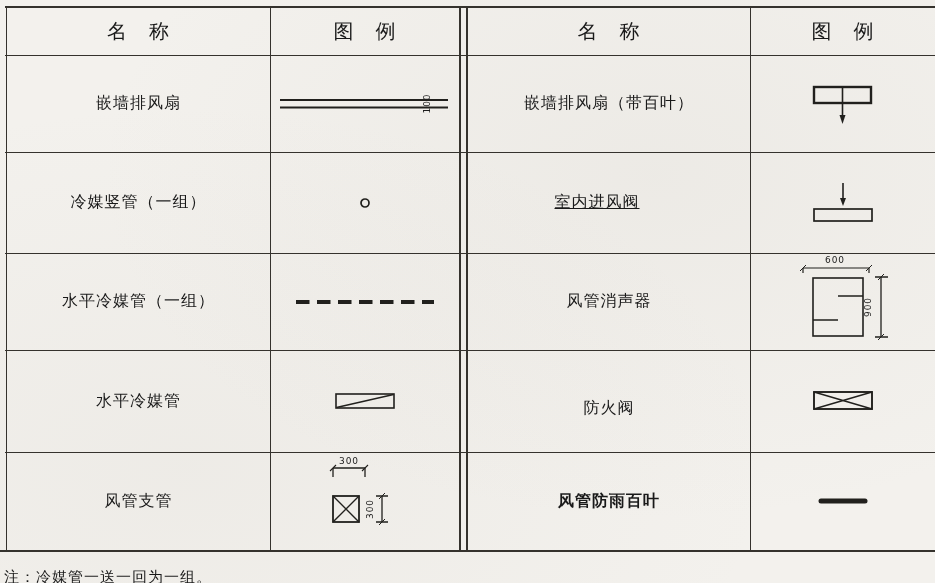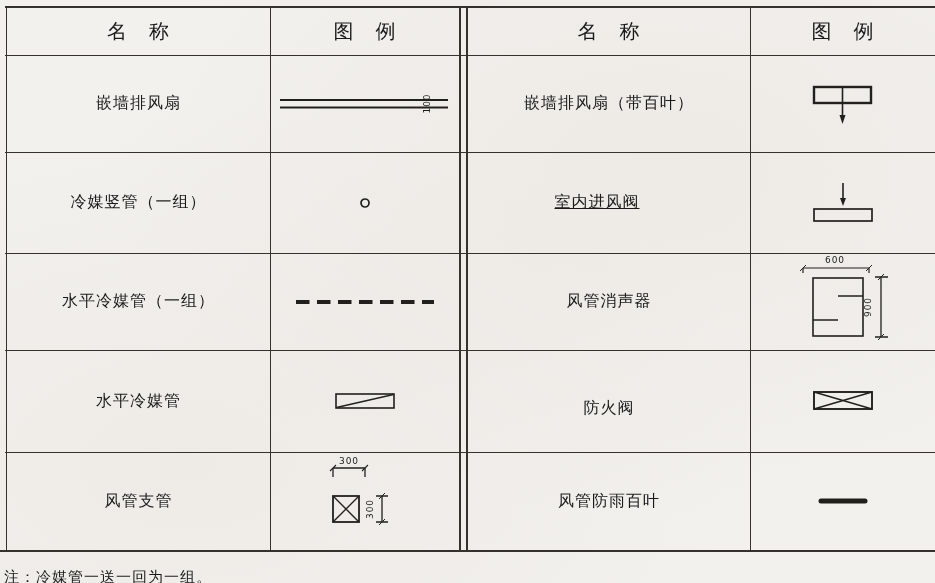--- a/index.html
+++ b/index.html
@@ -55,21 +55,21 @@
   <div class="cell" style="left:7px;top:55px;width:263px;height:97px;">嵌墙排风扇</div>
   <div class="cell" style="left:7px;top:152px;width:263px;height:101px;">冷媒竖管（一组）</div>
   <div class="cell" style="left:7px;top:253px;width:263px;height:97px;font-family:Liberation Mono, monospace;">水平冷媒管（一组）</div>
   <div class="cell" style="left:7px;top:350px;width:263px;height:102px;">水平冷媒管</div>
   <div class="cell" style="left:7px;top:452px;width:263px;height:98px;">风管支管</div>
 
   <div class="cell" style="left:468px;top:55px;width:282px;height:97px;">嵌墙排风扇（带百叶）</div>
   <div class="cell" style="left:456px;top:152px;width:282px;height:101px;text-decoration:underline;">室内进风阀</div>
   <div class="cell" style="left:468px;top:253px;width:282px;height:97px;">风管消声器</div>
   <div class="cell" style="left:468px;top:357px;width:282px;height:102px;">防火阀</div>
-  <div class="cell" style="left:468px;top:452px;width:282px;height:98px;">风管防雨百叶</div>
+  <div class="cell" style="left:468px;top:452px;width:282px;height:98px;font-weight:bold;">风管防雨百叶</div>
 
   <div class="cell" style="left:271px;top:55px;width:188px;height:97px;">
     <svg width="174" height="34" viewBox="0 0 174 34">
       <path class="sym-stroke" d="M2,13 H170 M2,20.5 H170" stroke-width="2"></path>
       <text x="152" y="16.5" font-size="9" text-anchor="middle" transform="rotate(-90 152 16.5)">100</text>
     </svg>
   </div>
   <div class="cell" style="left:271px;top:152px;width:188px;height:101px;">
     <svg width="14" height="14" viewBox="0 0 14 14">
       <circle class="sym-stroke" cx="7" cy="7" r="4" stroke-width="1.7"></circle>

